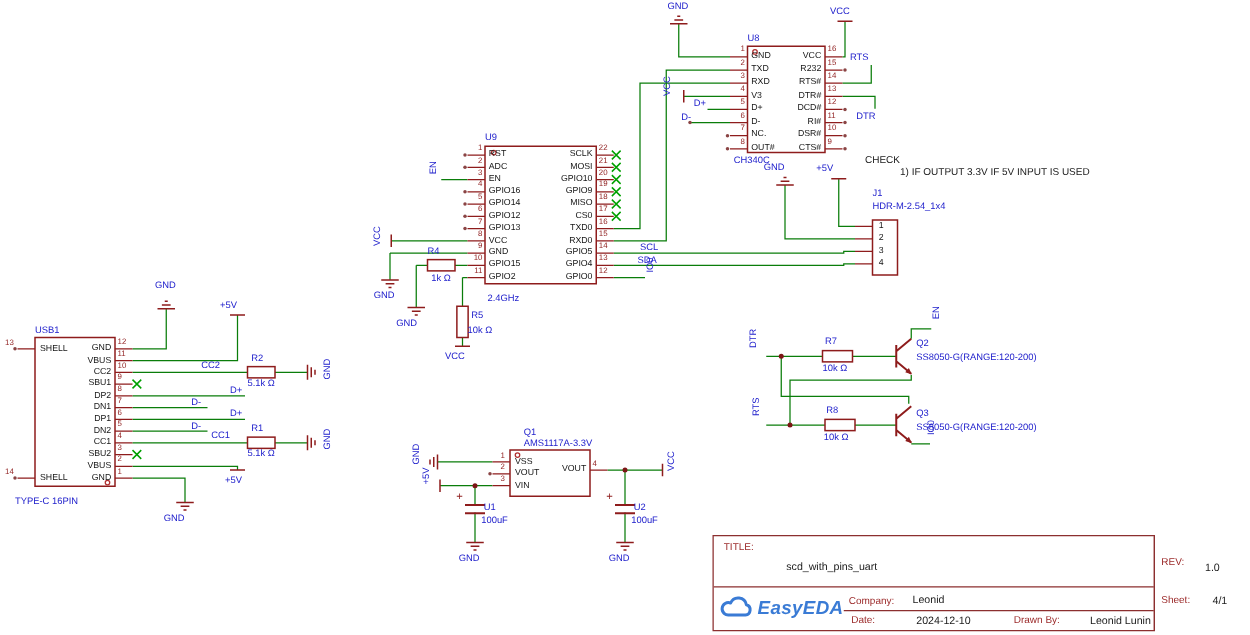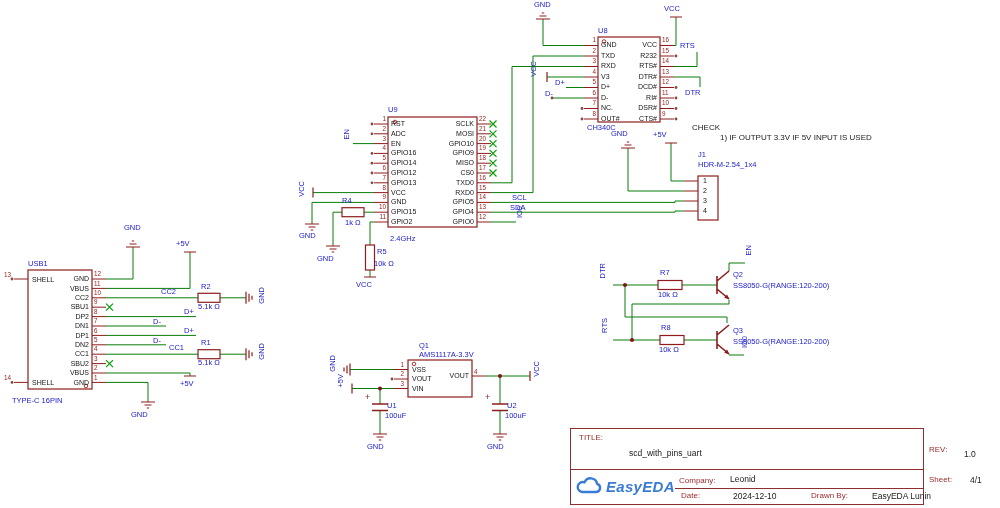--- a/index.html
+++ b/index.html
@@ -375,21 +375,21 @@
   <div class="tbv" style="left:58px;top:19px">scd_with_pins_uart</div>
   <div class="tbl" style="left:358px;top:16px">REV:</div>
   <div class="tbv" style="left:393px;top:20px">1.0</div>
   <div class="tbl" style="left:108px;top:47px">Company:</div>
   <div class="tbv" style="left:159px;top:45px">Leonid</div>
   <div class="tbl" style="left:358px;top:46px">Sheet:</div>
   <div class="tbv" style="left:399px;top:46px">4/1</div>
   <div class="tbl" style="left:110px;top:62px">Date:</div>
   <div class="tbv" style="left:162px;top:62px">2024-12-10</div>
   <div class="tbl" style="left:240px;top:62px">Drawn By:</div>
-  <div class="tbv" style="left:301px;top:62px">EasyEDA Lunin</div>
+  <div class="tbv" style="left:301px;top:62px">Leonid Lunin</div>
   <div id="logo">
     <svg width="28" height="20" viewBox="0 0 28 20">
       <path d="M8.5 16 a5 5 0 1 1 1 -9.6 a6.6 6.6 0 0 1 12.6 1.4 a4.2 4.2 0 0 1 -0.8 8.2 z" fill="none" stroke="#3a7bd5" stroke-width="2.4" stroke-linejoin="round"></path>
     </svg>
     <span class="logotext">EasyEDA</span>
   </div>
 </div>
 
 </div>
 

